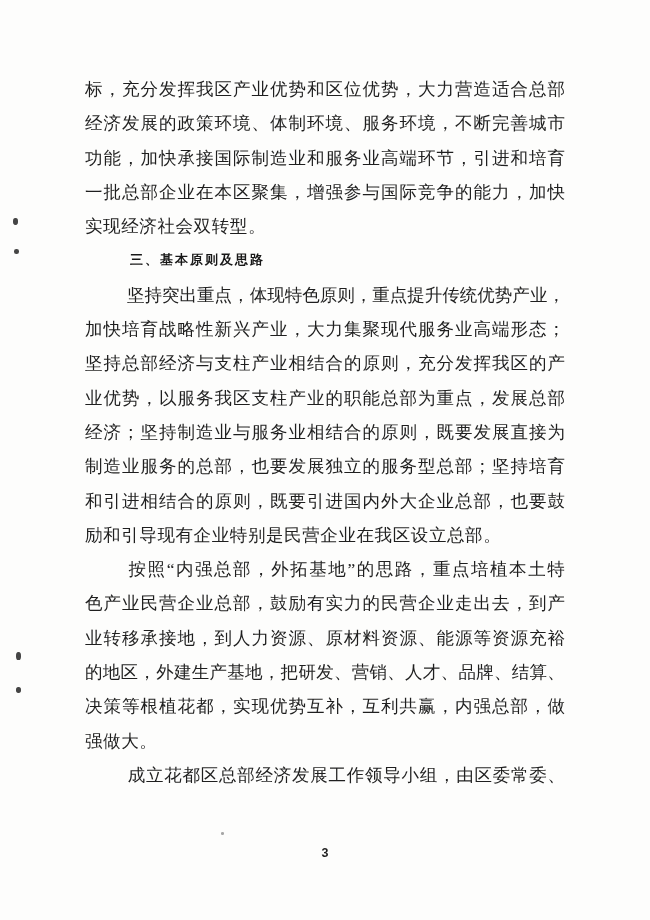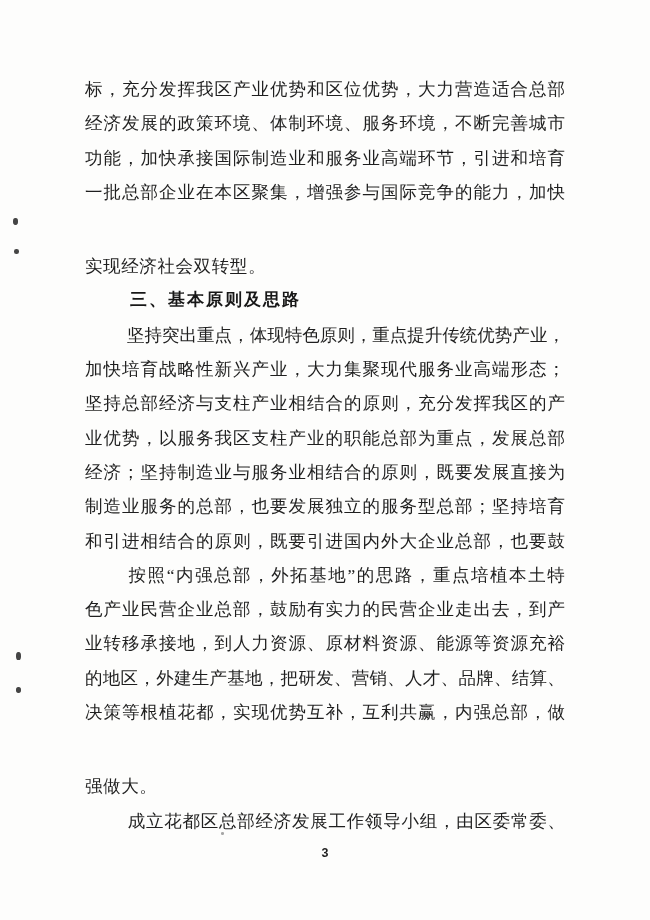--- a/index.html
+++ b/index.html
@@ -45,27 +45,26 @@
   
   .line.indent::before {
     content: "";
     display: block;
     width: 42px;
     flex: 0 0 auto;
   }
   
   .line.natural {
     letter-spacing: 0.6px;
-    margin-top: 40px;
   }
   
   .line.heading {
     font-family: "Liberation Sans", "DejaVu Sans", sans-serif;
     font-weight: 700;
-    font-size: 17px;
+    font-size: 13px;
     color: #171717;
     padding-left: 45px;
     letter-spacing: 2px;
   }
   .page-number {
     position: absolute;
     top: 846px;
     left: 0;
     width: 650px;
     text-align: center;
@@ -404,20 +403,21 @@
         <span>大</span>
         <span>企</span>
         <span>业</span>
         <span>总</span>
         <span>部</span>
         <span>，</span>
         <span>也</span>
         <span>要</span>
         <span>鼓</span>
       </div>
+    <div class="line natural">励和引导现有企业特别是民营企业在我区设立总部。</div>
 
     <div class="line j indent">
         <span>按</span>
         <span>照</span>
         <span>“</span>
         <span>内</span>
         <span>强</span>
         <span>总</span>
         <span>部</span>
         <span>，</span>

